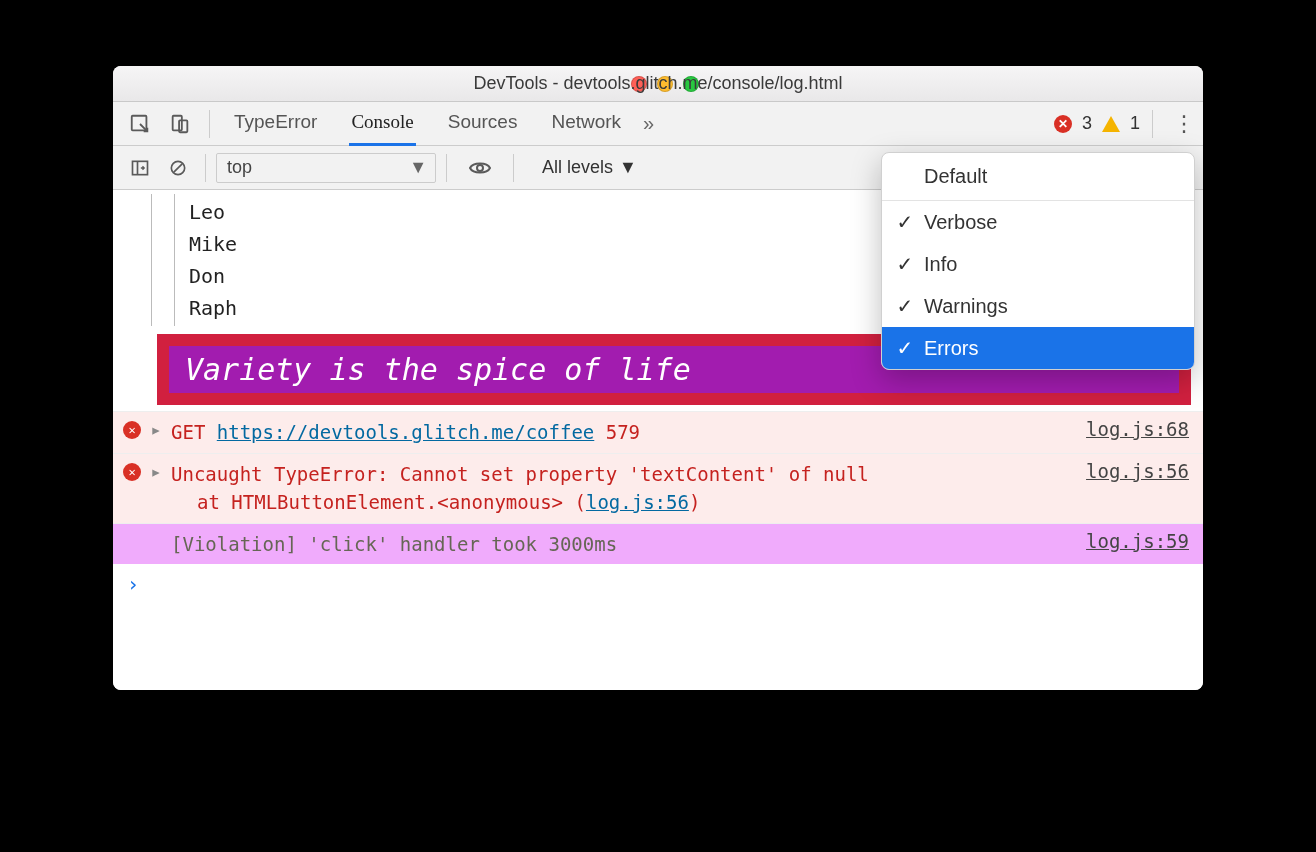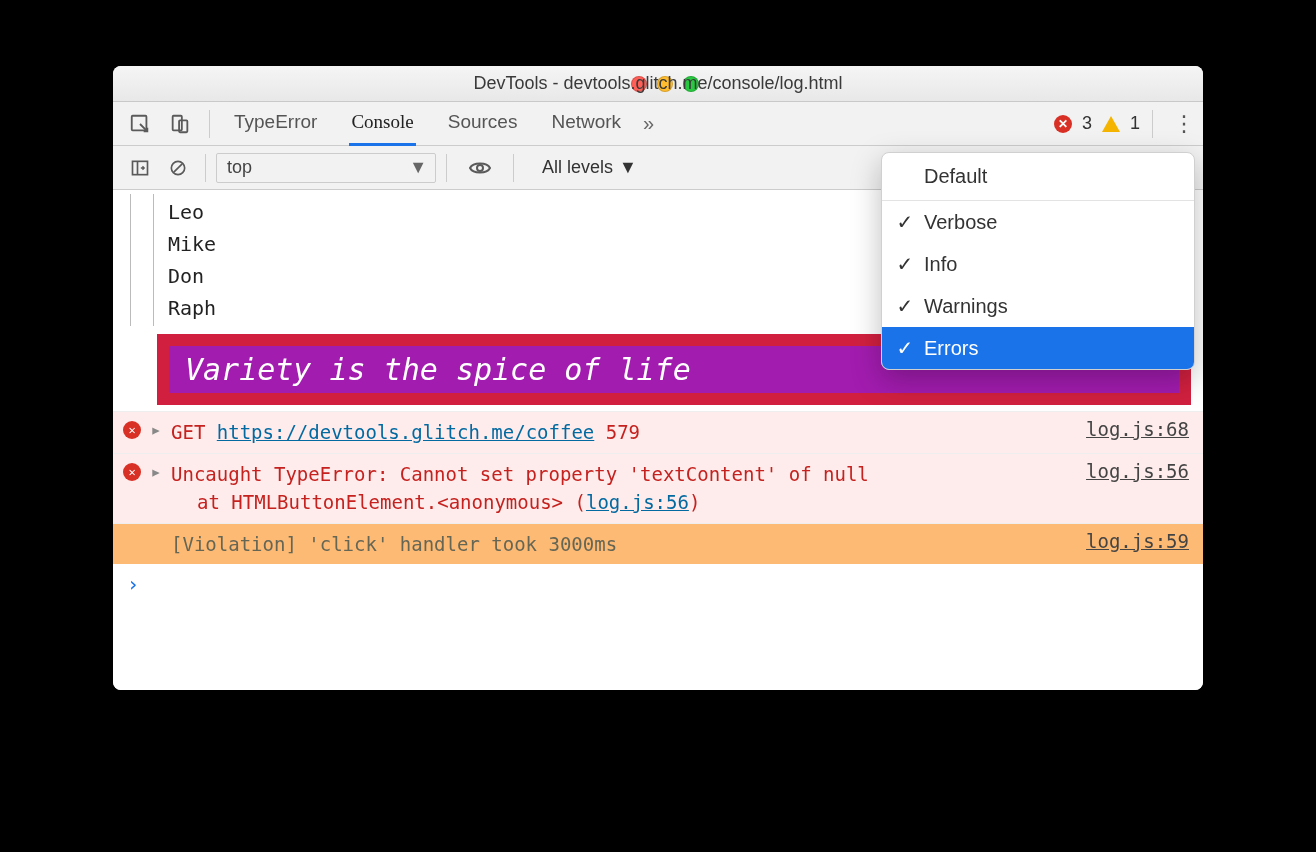--- a/index.html
+++ b/index.html
@@ -83,21 +83,21 @@
   
   .console {
     flex:1; background:#fff; overflow:hidden;
     font-family: Menlo, Consolas, monospace;
     font-size:19px; color:#222;
     position:relative;
   }
   .tree-area { padding: 4px 0 2px 0; }
   .tree-guide {
     border-left:1px solid #bbb;
-    margin-left: 17px;
+    margin-left: 38px;
     padding-left: 4px;
   }
   .tree-sub {
     border-left:1px solid #bbb;
     margin-left: 18px;
     padding: 2px 0;
   }
   .tree-item { padding: 4px 0 4px 14px; font-size:20px; color:#222; }
   .variety-wrap {
     margin: 6px 12px 6px 44px;
@@ -118,21 +118,21 @@
     padding:6px 14px 6px 10px;
     border-top:1px solid #eee;
     gap:8px;
   }
   .row .src { margin-left:auto; color:#444; text-decoration:underline; white-space:nowrap;text-align:center; }
   .row.error { background:#fdeceb; color:#c5221f; }
   .row .disclos { color:#888; width:14px; text-align:center; }
   .row .erricon { width:18px; height:18px; border-radius:50%; background:#d93025; color:#fff; font-size:12px; display:flex; align-items:center; justify-content:center; margin-top:3px; }
   .row .body { flex:1; line-height:1.5; }
   .row .body .u { text-decoration:underline; color:#0369a1; }
-  .row.violation { background:#fdba74; color:#665; }
+  .row.violation { background:#f0abfc; color:#665; }
   .row .stack { color:#c5221f; padding-left:26px; }
   .prompt-row { padding:8px 14px; color:#1a73e8; font-size:20px; }
   
   .dropdown {
     position:absolute;
     right: 8px; top: 86px;
     width: 314px;
     background:#fff;
     border:1px solid #d0d0d0;
     border-radius:8px;

